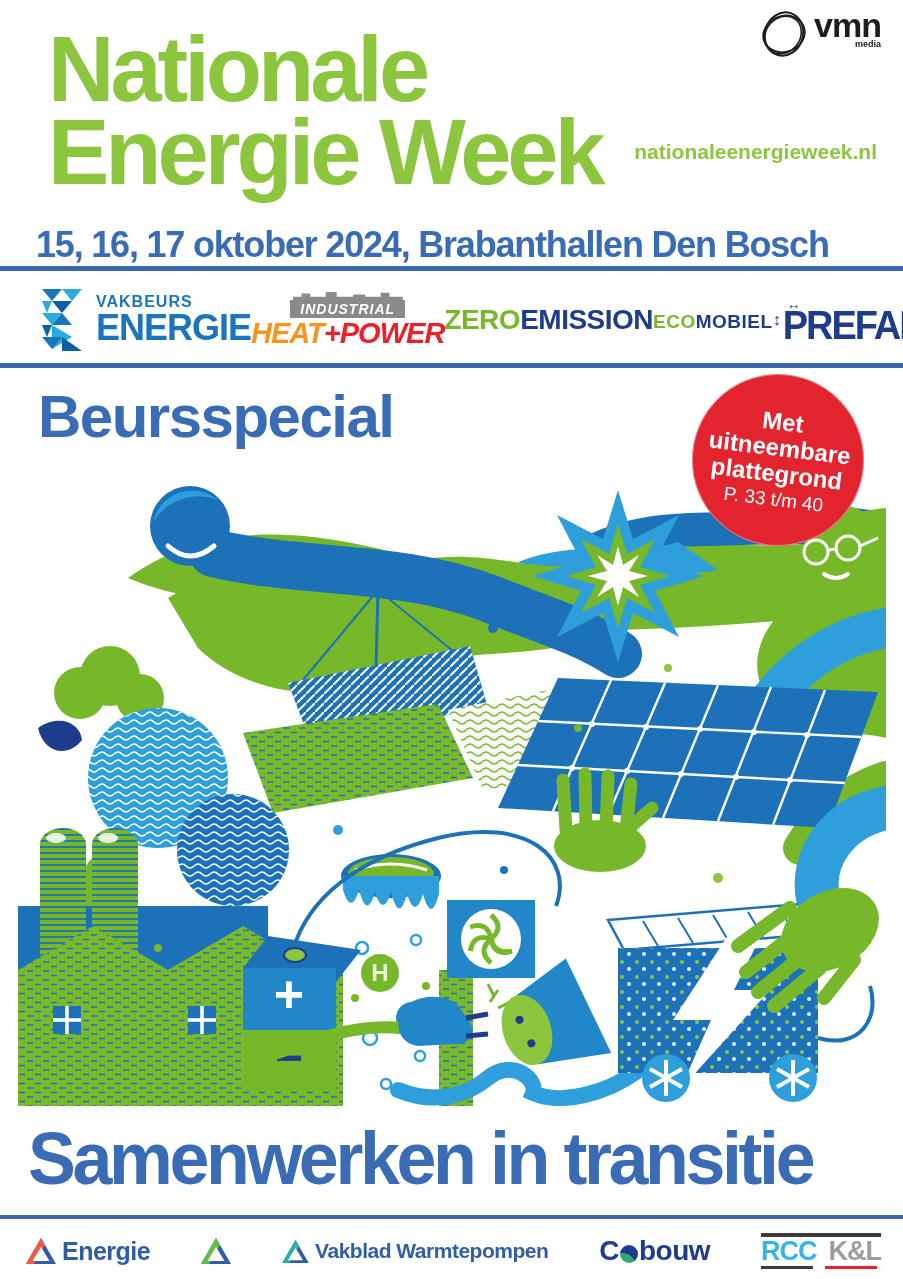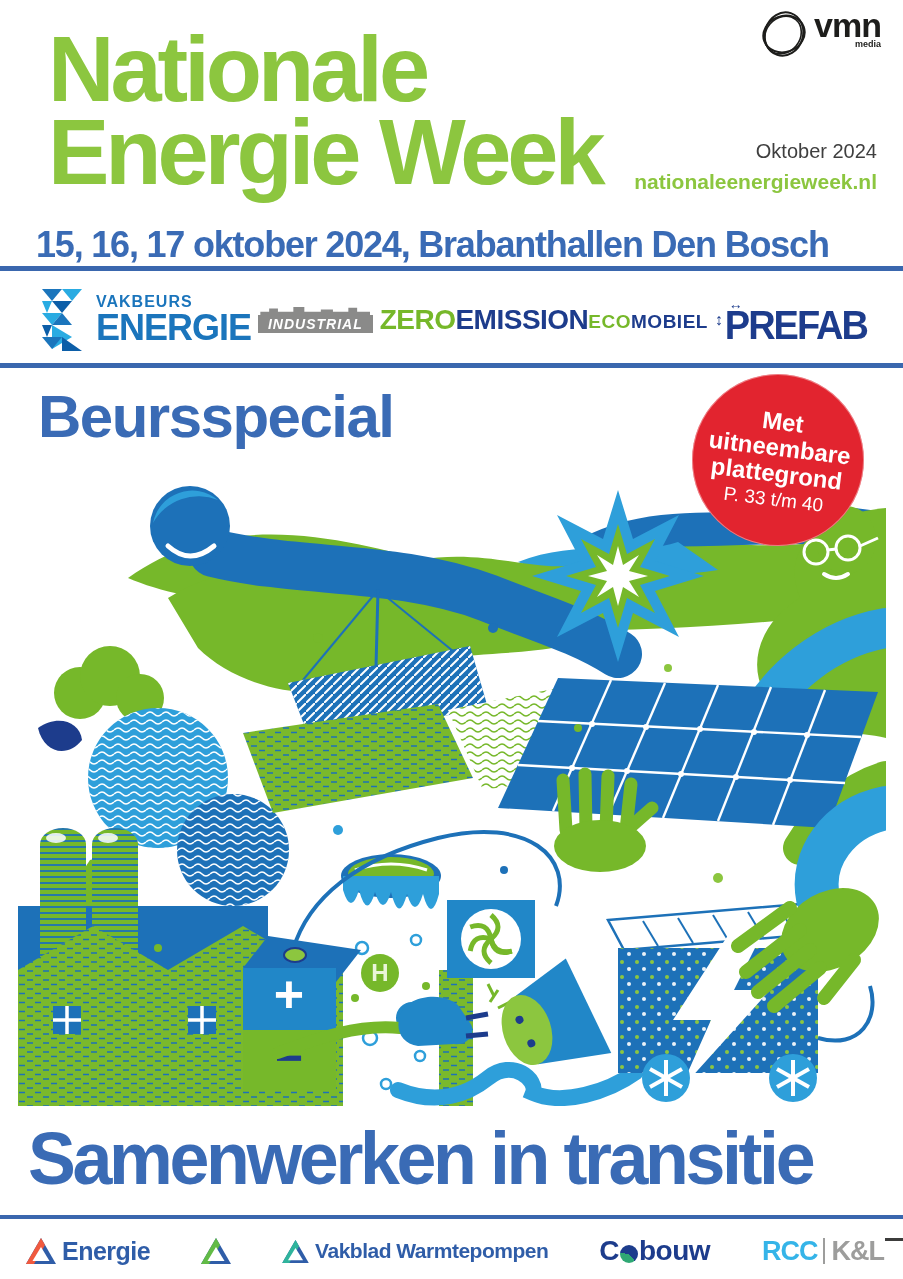--- a/index.html
+++ b/index.html
@@ -71,21 +71,21 @@
     transform:scaleX(0.97);transform-origin:left center;
   }
   .partners{position:absolute;left:26px;right:22px;top:1228px;height:46px;
     display:flex;justify-content:space-between;align-items:center;}
   .partner{display:flex;align-items:center;gap:6px;}
   .p-label{color:#2F5DA8;font-weight:700;letter-spacing:-0.5px;}
   .p-gawalo{font-size:25px;} .p-ij{font-size:25px;} .p-wp{font-size:21px;}
   .cobouw{display:flex;align-items:center;color:#1D3C8C;font-weight:900;font-size:28px;letter-spacing:-0.5px;}
   .cobouw-o{display:inline-block;width:18px;height:18px;border-radius:50%;margin:6px 1px 0 1px;
     background:conic-gradient(from 140deg,#2FA874 0 38%,#1D3C8C 38% 100%);}
-  .rcckl{display:flex;gap:1px;width:120px;}
+  .rcckl{display:flex;flex-direction:column;gap:1px;width:120px;}
   .rcckl-topbar{height:4px;background:#3c3c3b;}
   .rcckl-row{display:flex;align-items:center;gap:6px;}
   .rcckl-rcc{color:#35B4E8;font-weight:900;font-size:27px;letter-spacing:-1px;line-height:1;}
   .rcckl-div{width:2px;height:26px;background:#9D9D9C;}
   .rcckl-kl{color:#9D9D9C;font-weight:900;font-size:27px;letter-spacing:-1px;line-height:1;}
   .rcckl-bottom{display:flex;gap:12px;}
   .rcckl-b1{height:3px;width:52px;background:#3c3c3b;}
   .rcckl-b2{height:3px;width:52px;background:#E8212B;}
 </style>
 </head>
@@ -104,21 +104,20 @@
       <span class="vmn-sub">media</span>
     </div>
   </div>
 
   <div class="title">
     <div>Nationale</div>
     <div>Energie Week</div>
   </div>
 
   <div class="issue">
-    <div class="issue-date">Oktober 2024</div>
     <div class="issue-site">nationaleenergieweek.nl</div>
   </div>
 
   <div class="event-line">15, 16, 17 oktober 2024, Brabanthallen Den Bosch</div>
 
   <div class="rule rule1"></div>
 
   <div class="brands">
 
     <div class="brand">
@@ -136,20 +135,23 @@
       </svg>
       <div class="vak-text">
         <span class="vak-top">VAKBEURS</span>
         <span class="vak-name">ENERGIE</span>
       </div>
     </div>
 
     <div class="ihp">
       <div class="ihp-sky"></div>
       <div class="ihp-top">INDUSTRIAL</div>
+      <div class="ihp-bottom">
+        <span class="ihp-heat">HEAT</span><span class="ihp-plus">+</span><span class="ihp-power">POWER</span>
+      </div>
     </div>
 
     <div class="zem">
       <div class="zem-l1">
         <span class="zem-zer">ZER</span><span class="zem-o">O</span><span class="zem-emission">EMISSION</span>
       </div>
       <div class="zem-l2">
         <span class="zem-eco">ECO</span><span class="zem-mobiel">MOBIEL</span>
       </div>
     </div>

